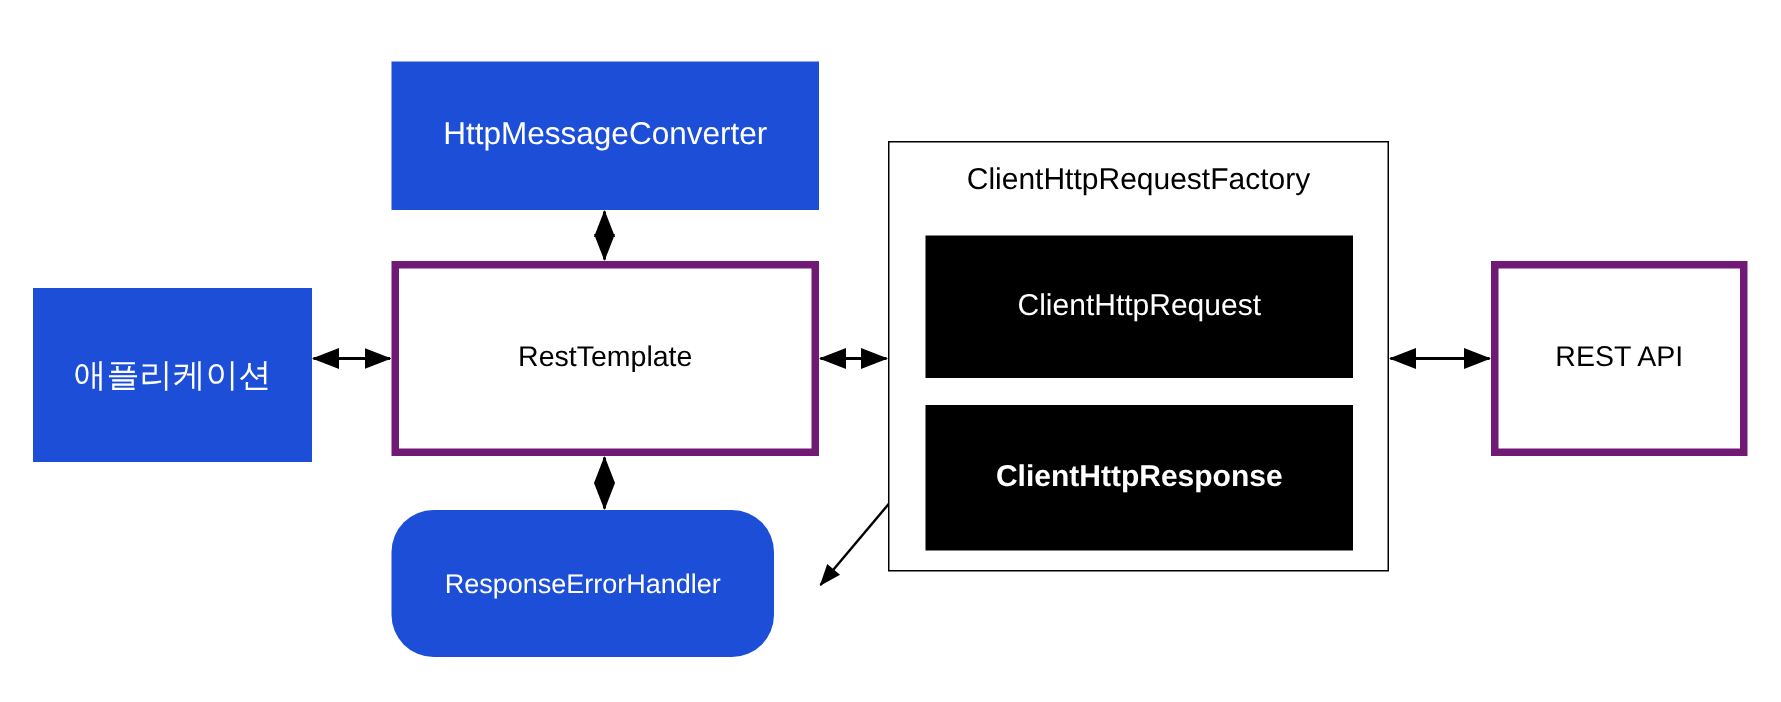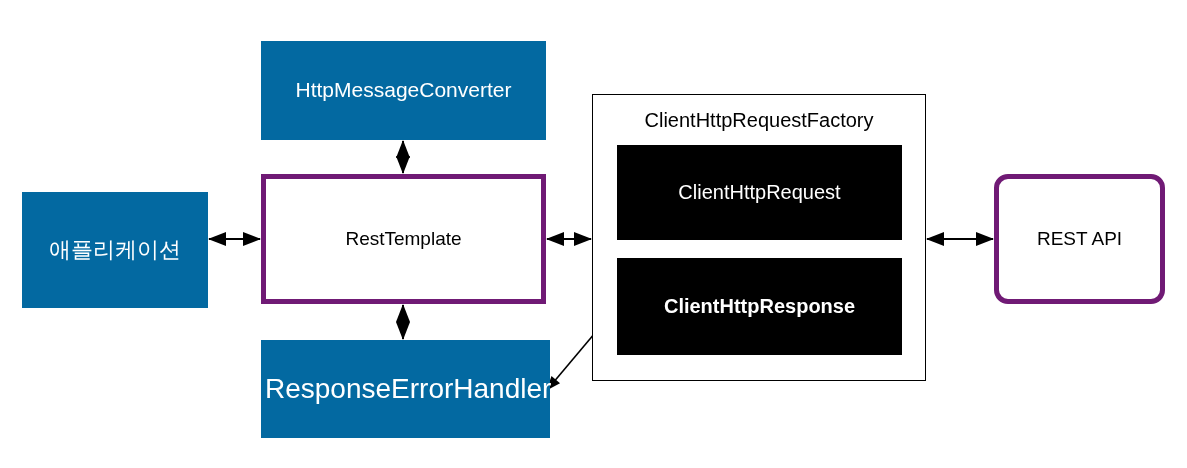--- a/index.html
+++ b/index.html
@@ -20,21 +20,21 @@
   .node {
     position: absolute;
     box-sizing: border-box;
     display: flex;
     align-items: center;
     justify-content: center;
     text-align: center;
     line-height: 1.15;
   }
   .node.filled {
-    background: #0369a1;
+    background: #1d4ed8;
     color: #ffffff;
     border: 0;
   }
   .node.outline {
     background: #ffffff;
     color: #000000;
     border: 5px solid #701a75;
   }
   .node.container {
     background: #ffffff;
@@ -60,34 +60,35 @@
     left: 0;
     top: 0;
     width: 1187px;
     height: 468px;
     pointer-events: none;
   }
   
   #node-application      { left: 22px;  top: 192px; width: 186px; height: 116px;  font-size: 22px; }
   #node-httpmessageconverter { left: 261px; top: 41px;  width: 285px; height: 99px; font-size: 21px; }
   #node-resttemplate     { left: 261px; top: 174px; width: 285px; height: 130px; font-size: 19px; }
-  #node-responseerrorhandler { left: 261px; top: 340px; width: 289px; height: 98px; font-size: 28px; }
+  #node-responseerrorhandler { left: 261px; top: 340px; width: 255px; height: 98px; font-size: 18px; border-radius: 28px; }
   #node-clienthttprequestfactory { left: 592px; top: 94px; width: 334px; height: 287px; }
   #node-clienthttprequestfactory .container-label { top: 14px; font-size: 20px; }
   #node-clienthttprequest  { left: 24px; top: 50px;  width: 285px; height: 95px; font-size: 20px; }
   #node-clienthttpresponse { left: 24px; top: 163px; width: 285px; height: 97px; font-size: 20px; font-weight: bold; }
   .node.inner {
     position: absolute;
     background: #000000;
     color: #ffffff;
     display: flex;
     align-items: center;
     justify-content: center;
+    margin-top: 12px;
   }
-  #node-restapi { left: 994px; top: 174px; width: 171px; height: 130px; font-size: 19px; border-radius: 14px; }
+  #node-restapi { left: 994px; top: 174px; width: 171px; height: 130px; font-size: 19px; }
 </style>
 </head>
 <body>
 
 <div id="canvas">
 
   <svg class="edges" viewBox="0 0 1187 468">
     <defs>
       <marker id="arrow-end" markerWidth="10" markerHeight="10" refX="8.5" refY="3.5" orient="auto" markerUnits="strokeWidth">
         <polygon points="0 0, 9 3.5, 0 7" fill="#000000"></polygon>

